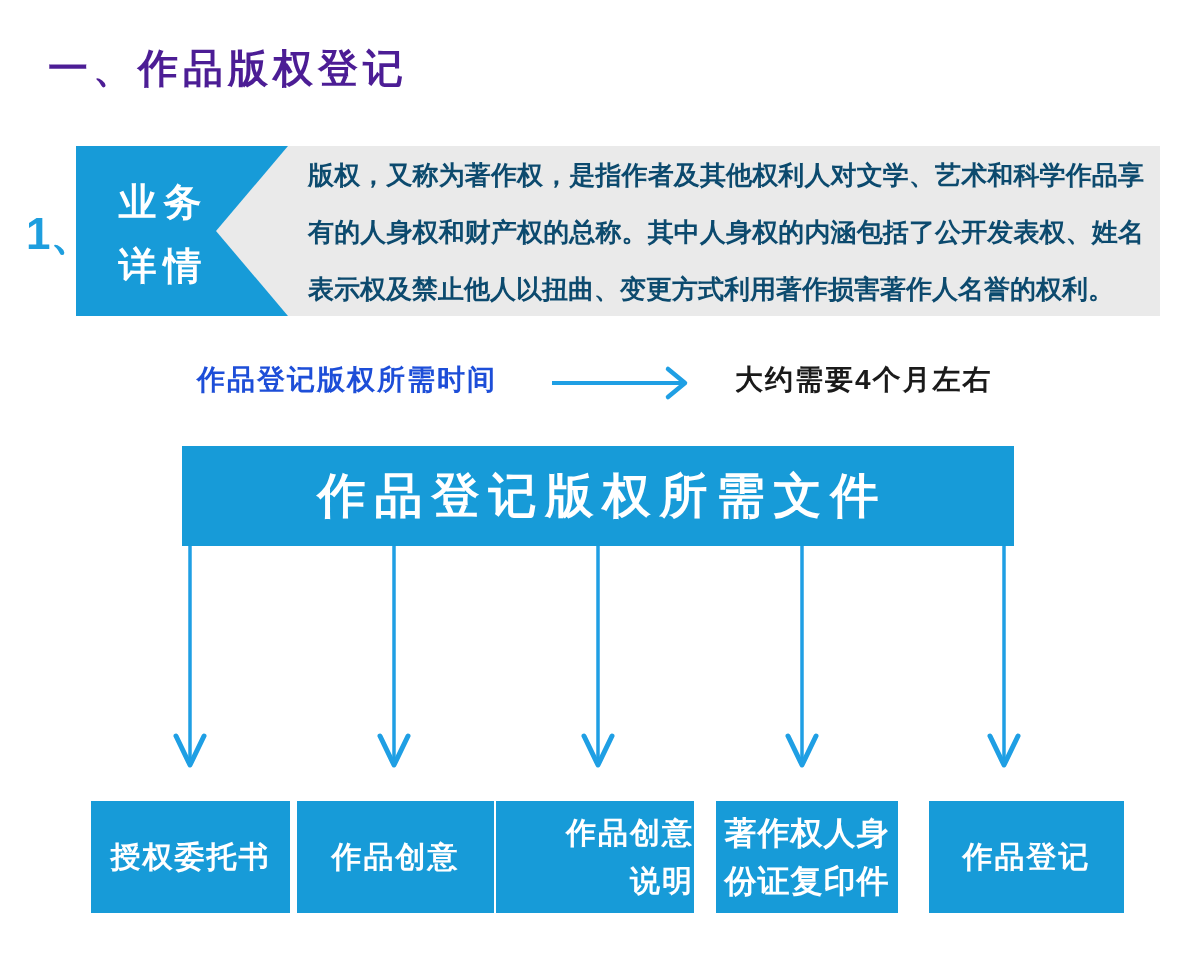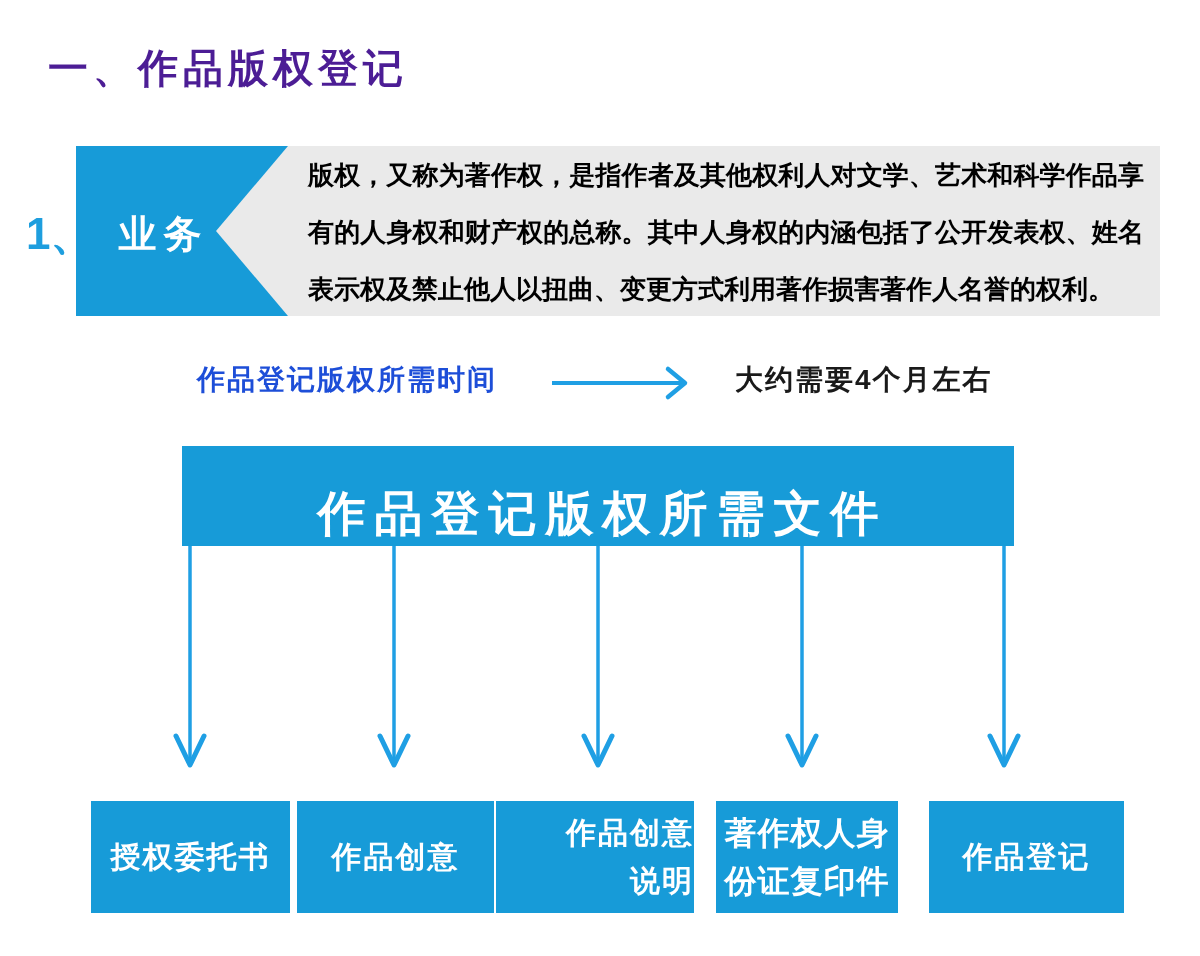--- a/index.html
+++ b/index.html
@@ -29,41 +29,41 @@
   .desc-box{
     position:absolute;left:288px;top:146px;width:872px;height:170px;background:#EAEAEA;
     box-sizing:border-box;padding:1px 16px 0 20px;
   }
   .chevron{
     position:absolute;left:-72px;top:0;width:0;height:0;
     border-top:85px solid transparent;border-bottom:85px solid transparent;
     border-right:72px solid #EAEAEA;
   }
   .desc-line{
-    color:#000000;font-size:26px;font-weight:bold;line-height:57px;white-space:nowrap;
+    color:#0c4a6e;font-size:26px;font-weight:bold;line-height:57px;white-space:nowrap;
   }
   .desc-line.just{
     white-space:normal;text-align:justify;text-align-last:justify;
   }
   
   .time-label{
     position:absolute;left:197px;top:364px;
     font-size:28px;font-weight:bold;letter-spacing:2px;color:#1d4ed8;line-height:32px;
   }
   .time-value{
     position:absolute;left:735px;top:364px;
     font-size:28px;font-weight:bold;letter-spacing:2px;color:#1a1a1a;line-height:32px;
   }
   .h-arrow{position:absolute;left:546px;top:365px;}
   .h-arrow line{stroke:#1F9FE4;stroke-width:4;}
   .h-arrow polyline{stroke:#1F9FE4;stroke-width:4.5;fill:none;stroke-linecap:round;stroke-linejoin:round;}
   
   .banner{
     position:absolute;left:182px;top:446px;width:832px;height:100px;background:#179BD8;
-    display:flex;align-items:flex-end;justify-content:center;
+    display:flex;align-items:center;justify-content:center;
   }
   .banner span{
     color:#ffffff;font-size:48px;font-weight:bold;letter-spacing:9px;text-indent:9px;
   }
   
   .v-arrow{position:absolute;top:546px;width:34px;height:232px;}
   .v-arrow line{stroke:#1F9FE4;stroke-width:3.5;}
   .v-arrow polyline{stroke:#1F9FE4;stroke-width:5;fill:none;stroke-linecap:round;stroke-linejoin:round;}
   .a1{left:173px;} .a2{left:377px;} .a3{left:581px;} .a4{left:785px;} .a5{left:987px;}
   
@@ -87,20 +87,21 @@
 <body>
 
 <div class="canvas">
 
   <h1 class="title">一、作品版权登记</h1>
 
   <div class="item-no">1、</div>
 
   <div class="biz-box">
     <div>业务</div>
+    <div>详情</div>
   </div>
 
   <div class="desc-box">
     <div class="chevron"></div>
     <div class="desc-line just">版权，又称为著作权，是指作者及其他权利人对文学、艺术和科学作品享</div>
     <div class="desc-line just">有的人身权和财产权的总称。其中人身权的内涵包括了公开发表权、姓名</div>
     <div class="desc-line">表示权及禁止他人以扭曲、变更方式利用著作损害著作人名誉的权利。</div>
   </div>
 
   <div class="time-label">作品登记版权所需时间</div>

